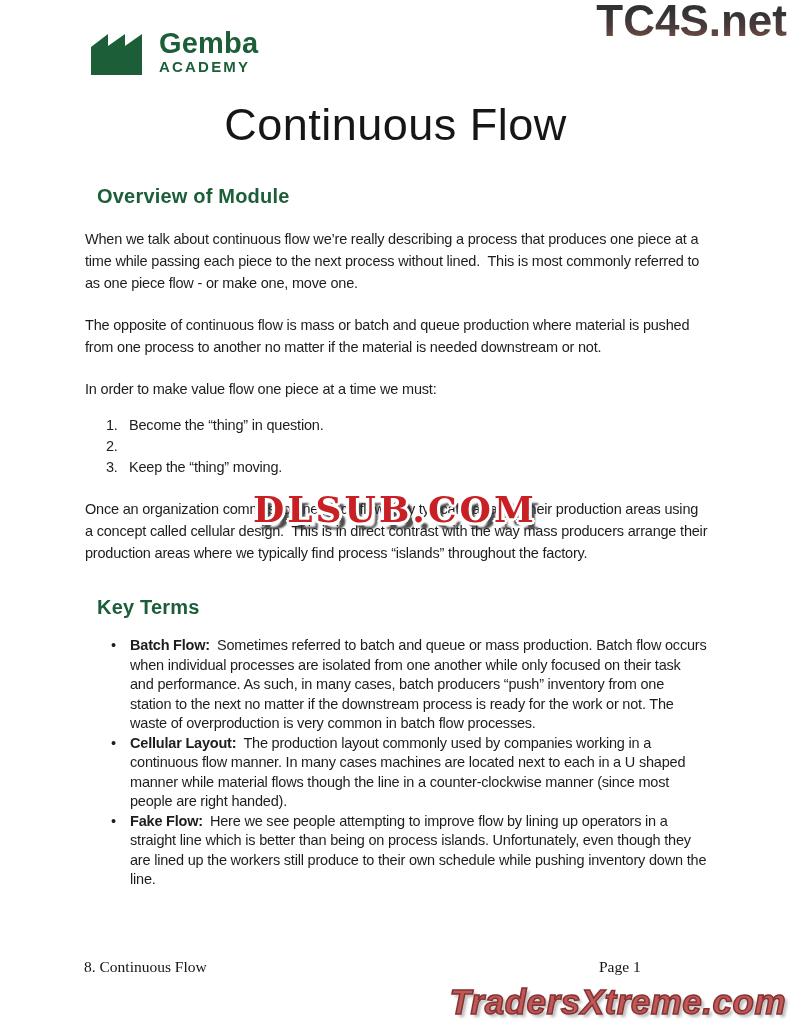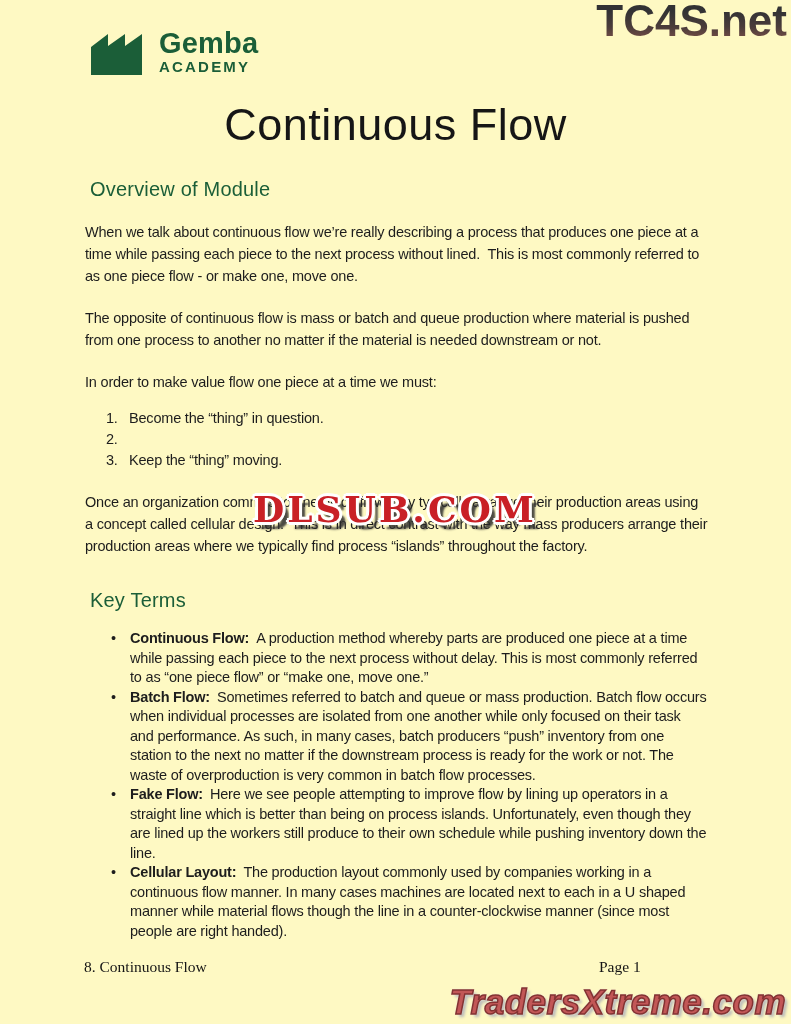--- a/index.html
+++ b/index.html
@@ -1,20 +1,20 @@
 <!DOCTYPE html>
 <html><head>
 <meta charset="utf-8">
 <style>
   html,body { margin:0; padding:0; background:#e8e8e8; }
   .page {
     position:relative;
     width:791px; height:1024px;
     margin:0 auto;
-    background:#fef9c3;
+    background:#ffffff;
     overflow:hidden;
     font-family:"Liberation Sans", sans-serif;
     color:#1d1d1d;
   }
 
   
   .logo { position:absolute; top:29px; left:90px; display:flex; align-items:flex-start; gap:7px; }
   .logo-icon svg { display:block; }
   .logo-text { display:flex; flex-direction:column; line-height:1; }
   .logo-name { font-size:29px; font-weight:bold; color:#1b5e38; letter-spacing:0.2px; }
@@ -52,21 +52,21 @@
   .doc-title {
     position:absolute; top:99px; left:0; right:0;
     margin:0; text-align:center;
     font-size:45px; font-weight:400; color:#161616;
     letter-spacing:0.5px;
   }
 
   
   .content { position:absolute; left:85px; top:173px; width:623px; }
   .heading {
-    margin:5px; font-size:20px; font-weight:normal; color:#1b5e38; letter-spacing:0.2px;
+    margin:12px; font-size:20px; font-weight:bold; color:#1b5e38; letter-spacing:0.2px;
   }
   .para {
     margin:20px 0 0 0;
     font-size:14.5px; line-height:22px; letter-spacing:-0.2px;
     white-space:pre-wrap;
   }
   .num-list { margin:15px 0 0 21px; }
   .num-row { display:flex; font-size:14.5px; line-height:21px; letter-spacing:-0.2px; }
   .num-row .num { width:23px; flex:none; }
 
@@ -132,30 +132,27 @@
         <span class="txt">Keep the “thing” moving.</span>
       </div>
     </div>
 
     <p class="para">Once an organization commits to one piece flow they typically arrange their production areas using a concept called cellular design.  This is in direct contrast with the way mass producers arrange their production areas where we typically find process “islands” throughout the factory.</p>
 
     <h2 class="heading kt-heading">Key Terms</h2>
 
     <ul class="terms">
       <li>
-        <span class="term">Continuous Flow:</span><span class="def">A production method whereby parts are produced one piece at a time while passing each piece to the next process without delay.  This is most commonly referred to as “one piece flow” or “make one, move one.”</span>
-      </li>
-      <li>
         <span class="term">Batch Flow:</span><span class="def">Sometimes referred to batch and queue or mass production.  Batch flow occurs when individual processes are isolated from one another while only focused on their task and performance.  As such, in many cases, batch producers “push” inventory from one station to the next no matter if the downstream process is ready for the work or not.  The waste of overproduction is very common in batch flow processes.</span>
       </li>
       <li>
-        <span class="term">Fake Flow:</span><span class="def">Here we see people attempting to improve flow by lining up operators in a straight line which is better than being on process islands.  Unfortunately, even though they are lined up the workers still produce to their own schedule while pushing inventory down the line.</span>
+        <span class="term">Cellular Layout:</span><span class="def">The production layout commonly used by companies working in a continuous flow manner.  In many cases machines are located next to each in a U shaped manner while material flows though the line in a counter-clockwise manner (since most people are right handed).</span>
       </li>
       <li>
-        <span class="term">Cellular Layout:</span><span class="def">The production layout commonly used by companies working in a continuous flow manner.  In many cases machines are located next to each in a U shaped manner while material flows though the line in a counter-clockwise manner (since most people are right handed).</span>
+        <span class="term">Fake Flow:</span><span class="def">Here we see people attempting to improve flow by lining up operators in a straight line which is better than being on process islands.  Unfortunately, even though they are lined up the workers still produce to their own schedule while pushing inventory down the line.</span>
       </li>
     </ul>
 
   </div>
 
   <div class="wm-dlsub">DLSUB.COM</div>
 
   <div class="footer-left">8. Continuous Flow</div>
   <div class="footer-right">Page 1</div>
 

